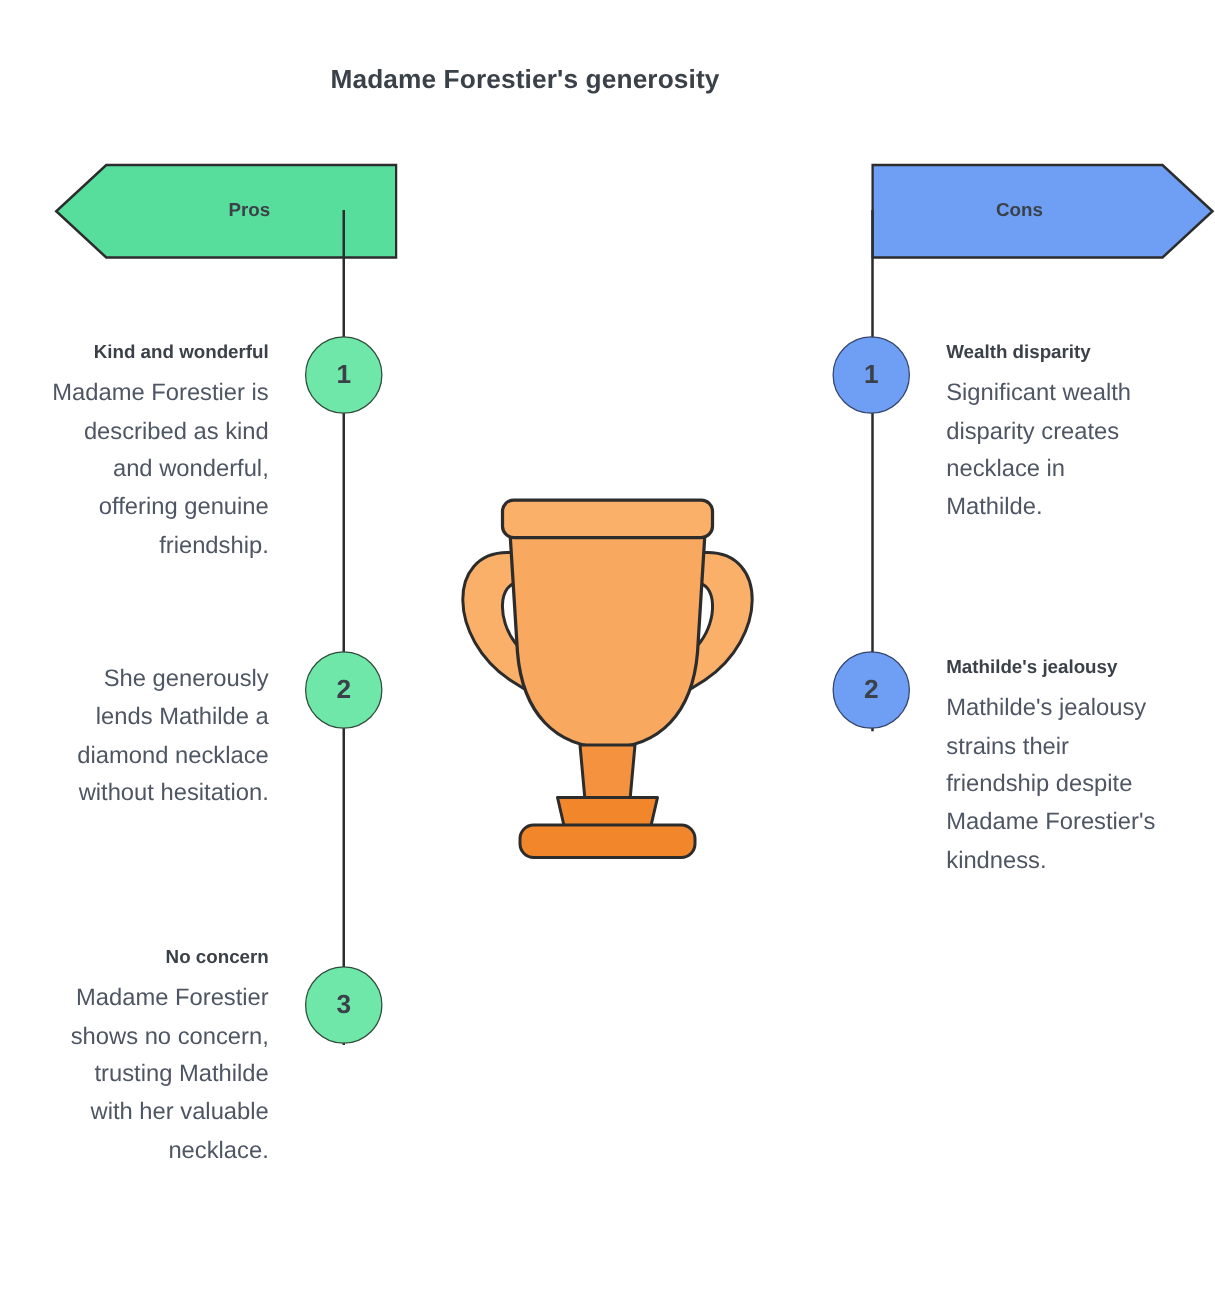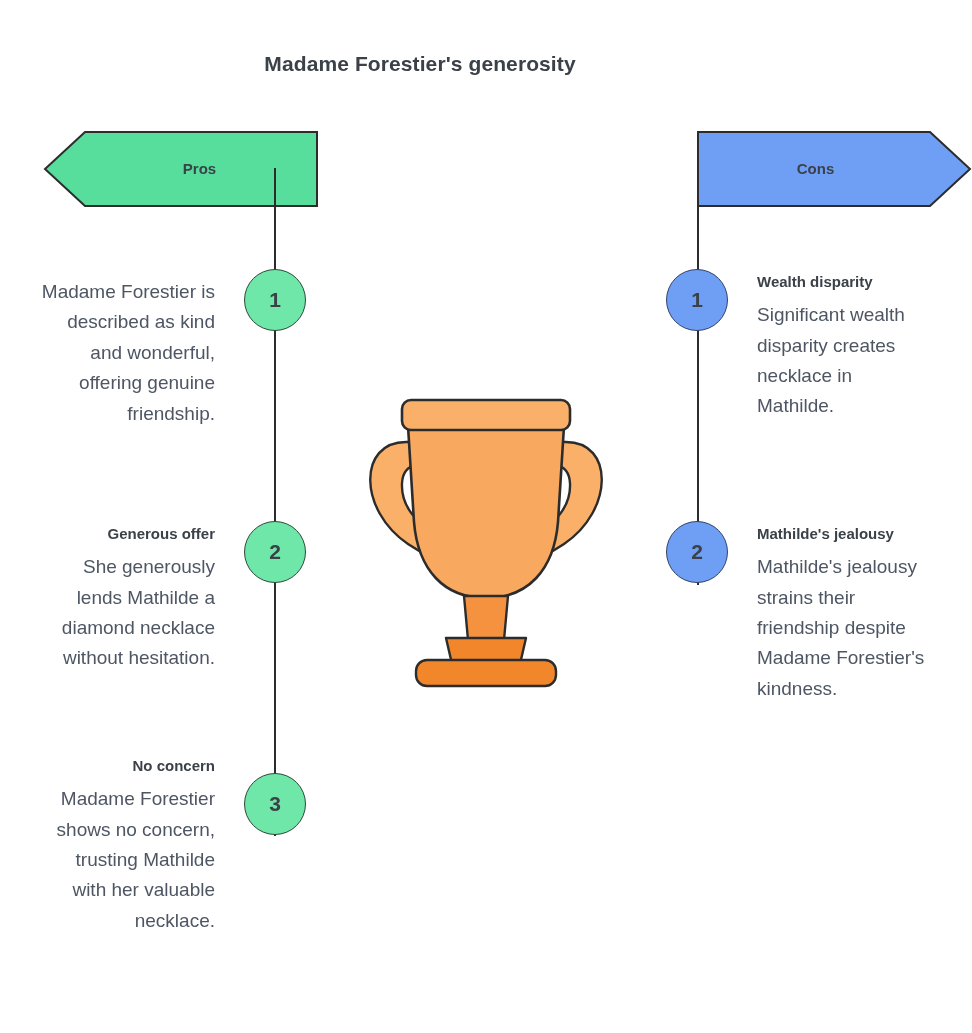--- a/index.html
+++ b/index.html
@@ -134,25 +134,25 @@
 </div>
 
 <div class="node con" style="left:666px; top:269px;">
   <span>1</span>
 </div>
 <div class="node con" style="left:666px; top:521px;">
   <span>2</span>
 </div>
 
 <div class="block left-block" style="left:39px; top:270px;">
+  <div class="heading">Kind and wonderful</div>
   <div class="body">Madame Forestier is described as kind and wonderful, offering genuine friendship.</div>
 </div>
 
 <div class="block left-block" style="left:39px; top:522px;">
-  <div class="heading">Generous offer</div>
   <div class="body">She generously lends Mathilde a diamond necklace without hesitation.</div>
 </div>
 
 <div class="block left-block" style="left:39px; top:754px;">
   <div class="heading">No concern</div>
   <div class="body">Madame Forestier shows no concern, trusting Mathilde with her valuable necklace.</div>
 </div>
 
 <div class="block right-block" style="left:757px; top:270px;">
   <div class="heading">Wealth disparity</div>

